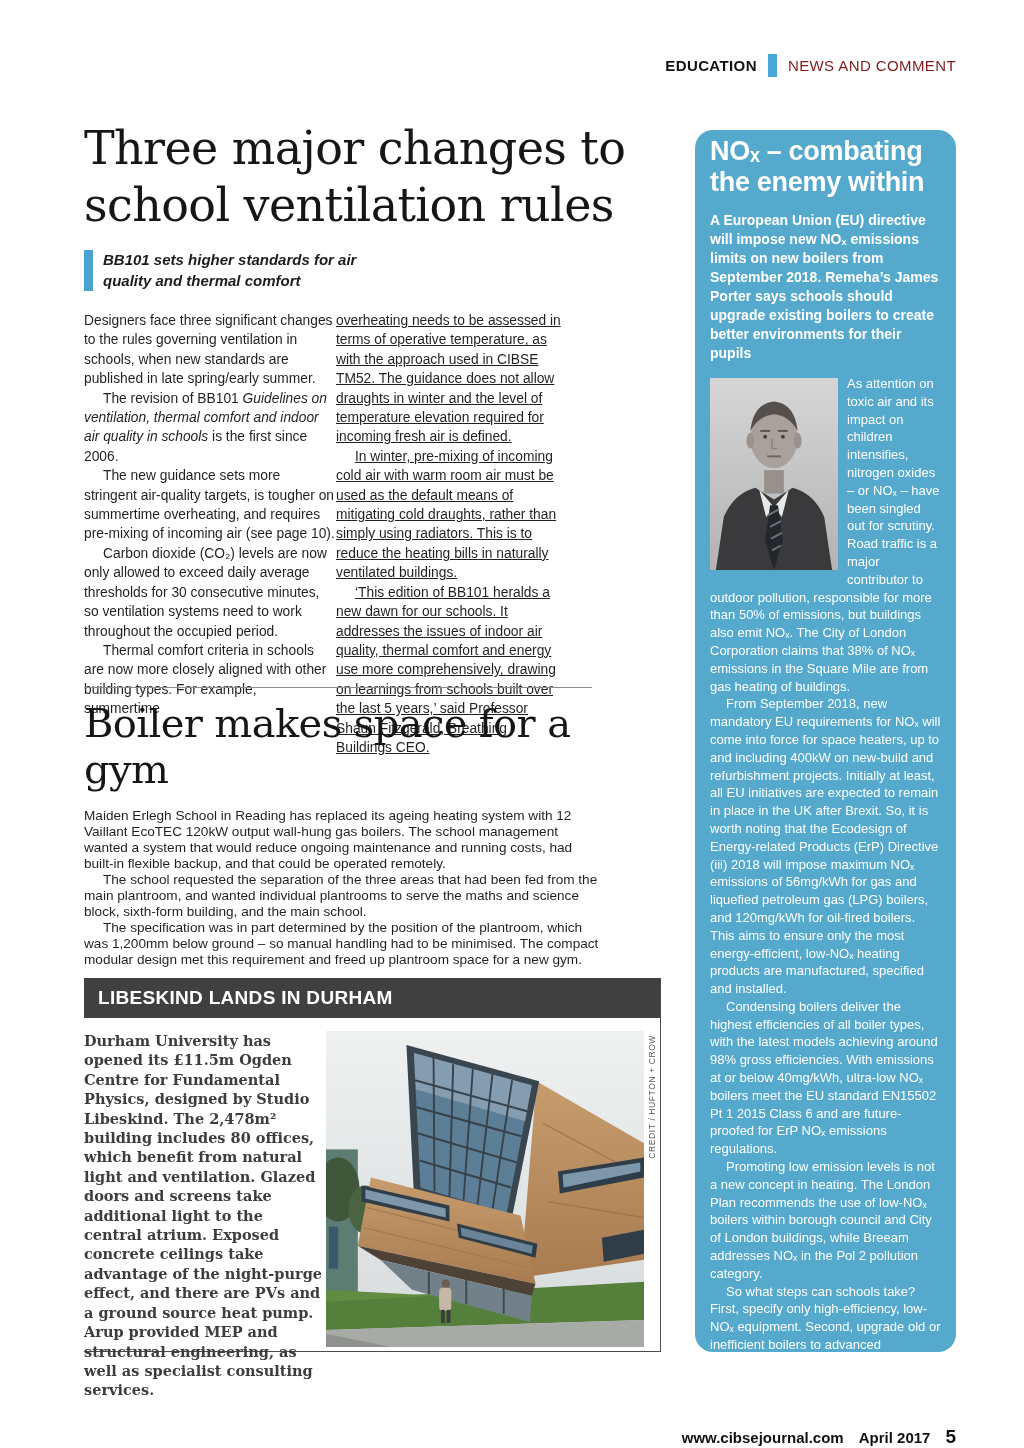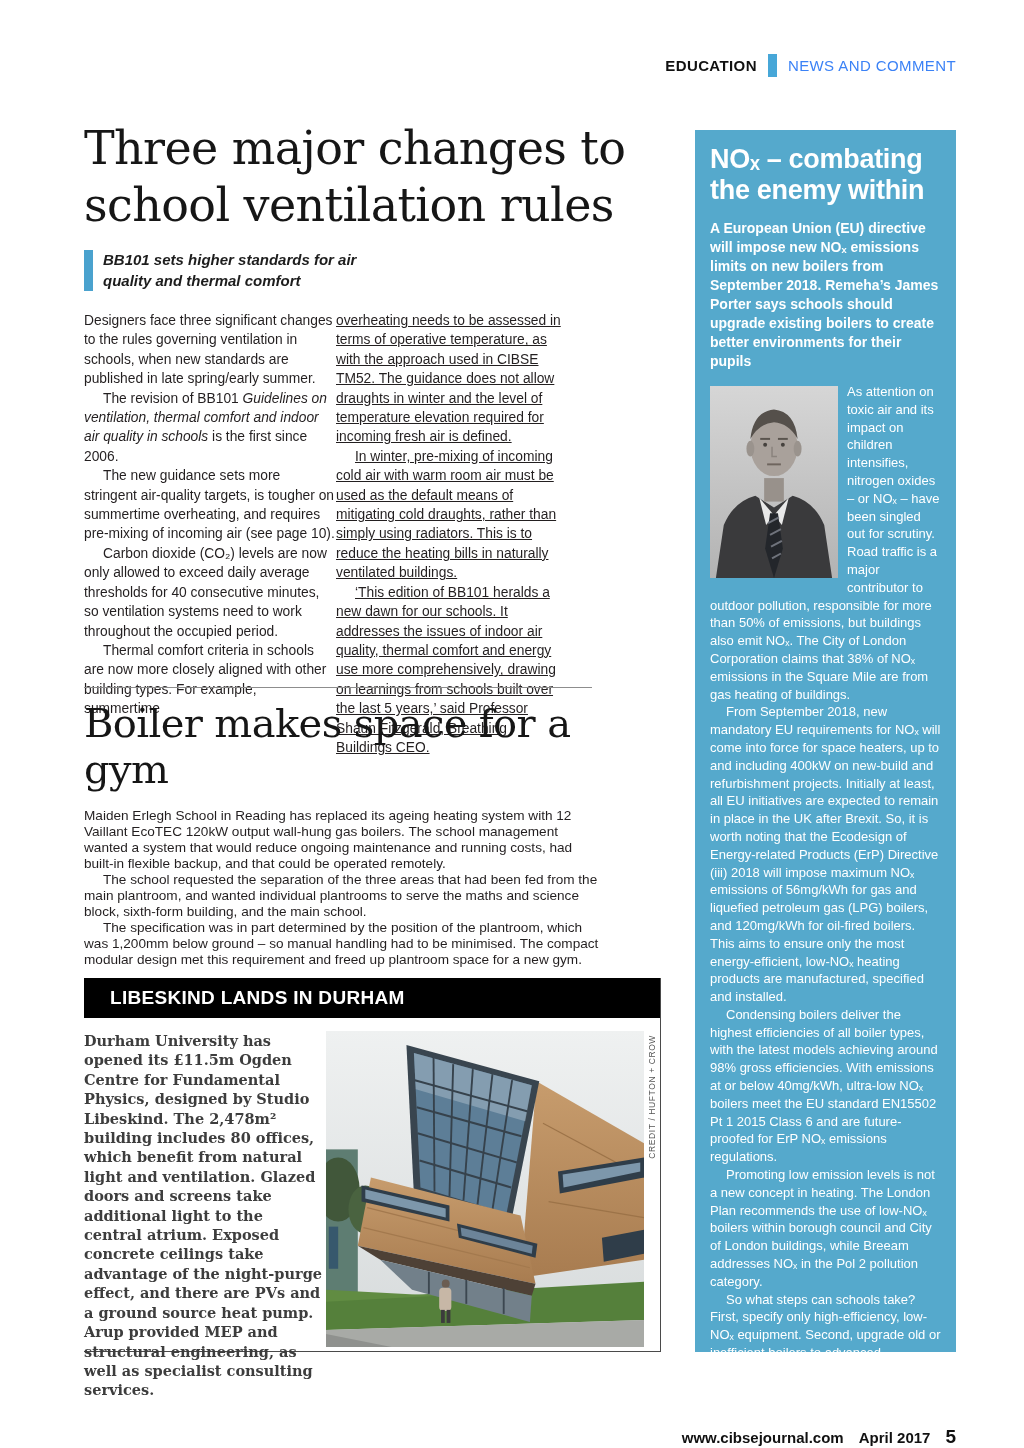--- a/index.html
+++ b/index.html
@@ -3,21 +3,21 @@
 <meta charset="utf-8">
 <style>
   html,body{margin:0;padding:0;background:#e9e9e9;}
   .page{position:relative;width:1024px;height:1448px;background:#ffffff;margin:0 auto;
         font-family:"Liberation Sans",sans-serif;color:#231f20;overflow:hidden;}
 
   
   .hdr{position:absolute;top:54px;right:68px;display:flex;align-items:center;gap:11px;font-size:15px;letter-spacing:.4px;}
   .hdr .section{font-weight:bold;color:#111;text-align:center;}
   .hdr .bar{width:9px;height:23px;background:#47a7d8;}
-  .hdr .category{color:#3b82f6;}
+  .hdr .category{color:#7f1d1d;}
 
   .serif-head{font-family:"DejaVu Serif","Liberation Serif",serif;font-weight:normal;color:#161616;letter-spacing:-0.6px;}
 
   
   .a1-title{position:absolute;left:84px;top:120px;width:545px;font-size:46px;line-height:57px;margin:0;}
   .standfirst{position:absolute;left:84px;top:250px;width:320px;display:flex;gap:10px;}
   .standfirst .sbar{width:9px;background:#4aa2ce;align-self:stretch;flex:none;}
   .standfirst .stext{font-weight:bold;font-size:15px;line-height:20.5px;color:#1d1d1d;font-style:italic;}
   .a1-cols{position:absolute;left:84px;top:311px;width:508px;display:flex;}
   .a1-col1{width:252px;}
@@ -28,33 +28,33 @@
   .divider{position:absolute;left:84px;top:687px;width:508px;height:1px;background:#8d8d8d;}
 
   
   .a2{position:absolute;left:84px;top:700px;width:520px;}
   .a2 h2{font-size:40px;line-height:46px;margin:0 0 16px 0;}
   .a2 .bodytext p{font-size:13.6px;line-height:16px;}
 
   
   .box{position:absolute;left:84px;top:978px;width:577px;height:374px;
        border-right:1px solid #4a4a4a;border-bottom:1px solid #4a4a4a;box-sizing:border-box;}
-  .box-bar{height:40px;background:#000000;display:flex;align-items:center;padding-left:26px;}
+  .box-bar{height:40px;background:#404040;display:flex;align-items:center;padding-left:14px;}
   .box-bar .box-title{color:#fff;font-weight:bold;font-size:19px;letter-spacing:.3px;}
   .box-body{display:flex;margin-top:13px;}
   .box-text{width:238px;font-family:"DejaVu Serif","Liberation Serif",serif;}
   .box-text p{margin:0;font-weight:bold;font-size:14.5px;line-height:19.4px;color:#3d3d3d;}
   .photo-wrap{width:318px;height:316px;margin-left:4px;flex:none;}
   .photo-wrap svg{display:block;width:100%;height:100%;}
   .credit{flex:none;width:15px;display:flex;align-items:flex-start;justify-content:center;}
   .credit span{writing-mode:vertical-rl;transform:rotate(180deg);font-size:8.5px;color:#555;letter-spacing:.6px;white-space:nowrap;margin-top:4px;}
 
   
   .sidebar{position:absolute;left:695px;top:130px;width:261px;height:1222px;background:#55a9cc;
-           box-sizing:border-box;padding:14px 15px;overflow:hidden;}
+           box-sizing:border-box;padding:6px 15px;overflow:hidden;border-radius:18px;}
   .sb-title{color:#fff;font-weight:bold;font-size:27px;line-height:31px;margin:0 0 13px 0;letter-spacing:-0.3px;}
   .sb-stand{color:#fff;font-weight:bold;font-size:14px;line-height:19px;margin-bottom:12px;}
   .sb-body p{margin:0;color:#fff;font-size:13px;line-height:17.8px;}
   .sb-body p.indent{text-indent:16px;}
   .portrait{float:left;width:128px;height:192px;margin:3px 9px 3px 0;}
   .portrait svg{display:block;width:100%;height:100%;}
 
   
   .footer{position:absolute;top:1386px;right:68px;display:flex;align-items:baseline;gap:15px;margin-top:40px;}
   .footer .url,.footer .date{font-weight:bold;font-size:15px;color:#111;}
@@ -76,21 +76,21 @@
   <div class="standfirst">
     <span class="sbar"></span>
     <span class="stext">BB101 sets higher standards for air quality and thermal comfort</span>
   </div>
 
   <div class="a1-cols">
     <div class="a1-col1 bodytext">
         <p>Designers face three significant changes to the rules governing ventilation in schools, when new standards are published in late spring/early summer.</p>
         <p class="indent">The revision of BB101 <i>Guidelines on ventilation, thermal comfort and indoor air quality in schools</i> is the first since 2006.</p>
         <p class="indent">The new guidance sets more stringent air-quality targets, is tougher on summertime overheating, and requires pre-mixing of incoming air (see page 10).</p>
-        <p class="indent">Carbon dioxide (CO₂) levels are now only allowed to exceed daily average thresholds for 40 consecutive minutes, so ventilation systems need to work throughout the occupied period.</p>
+        <p class="indent">Carbon dioxide (CO₂) levels are now only allowed to exceed daily average thresholds for 30 consecutive minutes, so ventilation systems need to work throughout the occupied period.</p>
         <p class="indent">Thermal comfort criteria in schools are now more closely aligned with other building types. For example, summertime</p>
       </div>
     <div class="a1-col2 bodytext">
         <p>overheating needs to be assessed in terms of operative temperature, as with the approach used in CIBSE TM52. The guidance does not allow draughts in winter and the level of temperature elevation required for incoming fresh air is defined.</p>
         <p class="indent">In winter, pre-mixing of incoming cold air with warm room air must be used as the default means of mitigating cold draughts, rather than simply using radiators. This is to reduce the heating bills in naturally ventilated buildings.</p>
         <p class="indent">‘This edition of BB101 heralds a new dawn for our schools. It addresses the issues of indoor air quality, thermal comfort and energy use more comprehensively, drawing on learnings from schools built over the last 5 years,’ said Professor Shaun Fitzgerald, Breathing Buildings CEO.</p>
       </div>
   </div>
 
   <div class="divider"></div>

